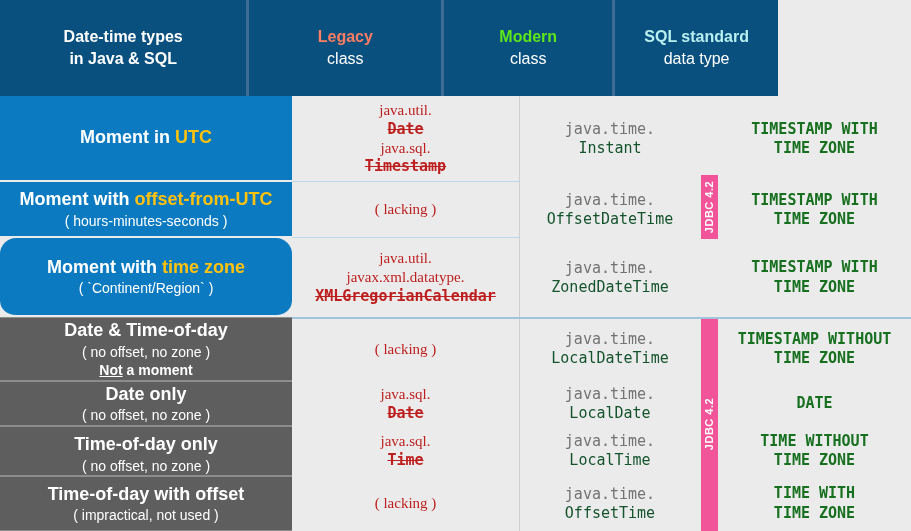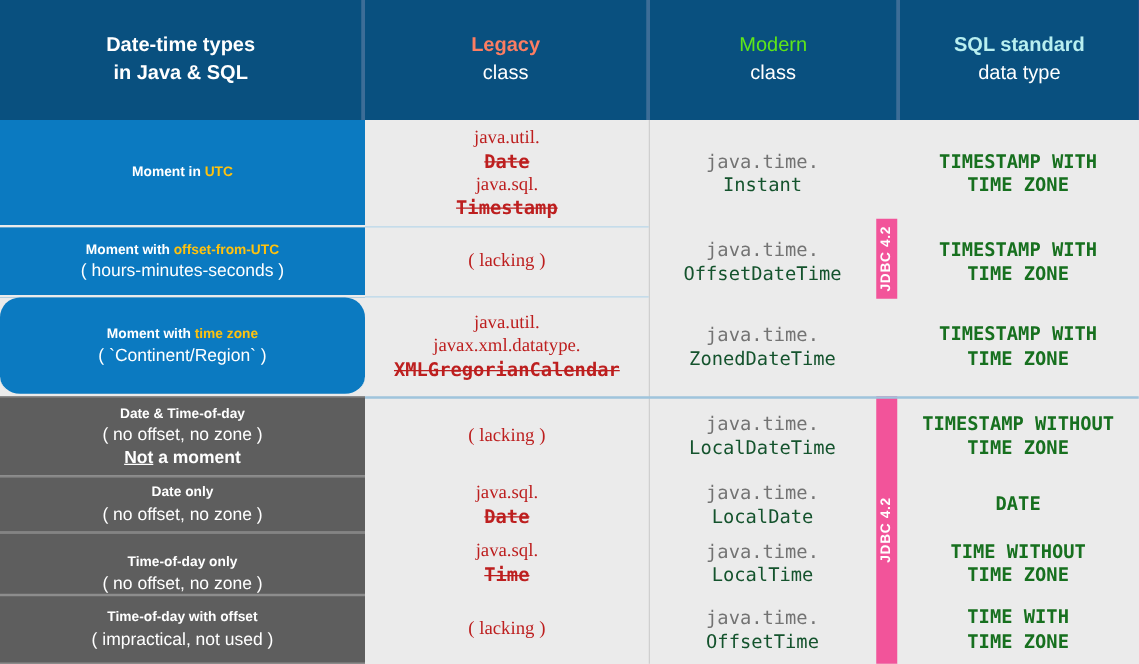--- a/index.html
+++ b/index.html
@@ -15,21 +15,21 @@
     box-sizing:border-box;
   }
 
   
   .mono{font-family:"DejaVu Sans Mono","Liberation Mono",monospace;}
 
   
   .header-row{
     display:flex;
     height:96px;
-    width:911px;
+    width:778px;
     background:#4c1d95;
   }
   .hdr-cell{
     background:#09507f;
     color:#ffffff;
     display:flex;
     flex-direction:column;
     align-items:center;
     justify-content:center;
     text-align:center;
@@ -39,21 +39,21 @@
     box-sizing:border-box;
   }
   .hdr-cell:last-child{border-right:none;}
   .hdr-c1{width:292px;}
   .hdr-c2{width:228px;}
   .hdr-c3{width:200px;}
   .hdr-c4{width:191px;}
   .hdr-title{font-weight:bold;}
   .hdr-sub{font-weight:normal;}
   .c-legacy{color:#fc7d62;font-weight:bold;}
-  .c-modern{color:#5ee619;font-weight:normal;}
+  .c-modern{color:#5ee619;font-weight:bold;}
   .c-sql{color:#b8eff0;font-weight:bold;}
   .c-white{color:#ffffff;font-weight:bold;}
 
   
   .body-area{
     position:relative;
     width:911px;
     height:435px;
     background:#ebebeb;
   }
@@ -66,21 +66,21 @@
     position:absolute;left:0;width:292px;
     box-sizing:border-box;
     display:flex;flex-direction:column;
     align-items:center;justify-content:center;
     text-align:center;
     color:#ffffff;
     line-height:1.3;
   }
   .lbl.blue{background:#0b7ac1;border-bottom:2px solid #ebebeb;}
   .lbl.gray{background:#5e5e5e;border-bottom:1px solid #8d8d8d;border-top:1px solid #8d8d8d;}
-  .lbl-t{font-weight:bold;font-size:11px;}
+  .lbl-t{font-weight:bold;font-size:18px;}
   .lbl-s{font-weight:normal;font-size:14px;}
   .hl{color:#ffc20e;font-weight:bold;}
   .uline{text-decoration:underline;font-weight:bold;}
 
   
   .valcol{position:absolute;top:0;height:435px;box-sizing:border-box;background:#ebebeb;}
   .col-legacy{left:292px;width:228px;border-right:1px solid #cfcfcf;}
   .col-modern{left:520px;width:180px;}
   .col-sql{left:718px;width:193px;}
 

